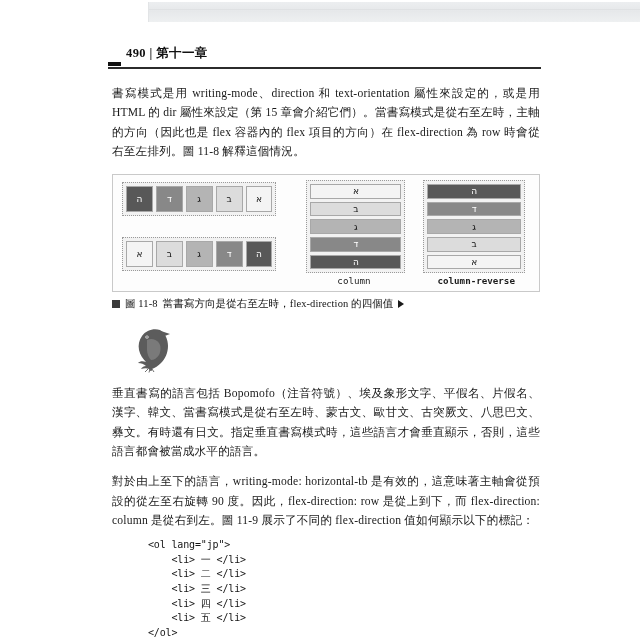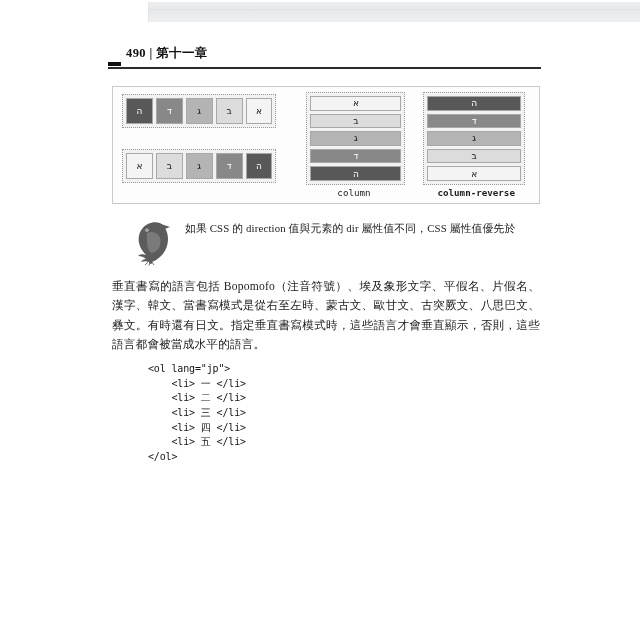--- a/index.html
+++ b/index.html
@@ -193,20 +193,23 @@
     <div class="runhead">
       <span class="runhead-dash"></span>
       <span class="runhead-text">
         <span>490</span>
         <span>|</span>
         <span>第十一章</span>
       </span>
       <span class="runhead-rule"></span>
     </div>
 
+    <div class="para-block">
+      <p class="body">書寫模式是用 writing-mode、direction 和 text-orientation 屬性來設定的，或是用 HTML 的 dir 屬性來設定（第 15 章會介紹它們）。當書寫模式是從右至左時，主軸的方向（因此也是 flex 容器內的 flex 項目的方向）在 flex-direction 為 row 時會從右至左排列。圖 11-8 解釋這個情況。</p>
+    </div>
 
     <div class="figure">
       <div class="fig-panels">
 
         <div class="panel panel-left">
           <div class="dotbox rowbox" id="box-row" style="left:9px;top:7px;right:24px;">
               <div class="item-h dark" style="background: rgb(88, 88, 88);">
                 <span>ה</span>
               </div>
               <div class="item-h dark" style="background: rgb(136, 136, 136);">
@@ -280,20 +283,26 @@
               <div class="item-v" style="background: rgb(244, 244, 244);">
                 <span>א</span>
               </div>
             </div>
           <div class="caption-sm" id="cap-colrev" style="position:absolute;left:2px;right:4px;top:100px;font-weight:bold;">column-reverse</div>
         </div>
 
       </div>
     </div>
 
+    <div class="fig-caption">
+      <span class="cap-sq"></span>
+      <span>圖 11-8</span>
+      <span>當書寫方向是從右至左時，flex-direction 的四個值</span>
+      <span class="cap-tri"></span>
+    </div>
 
     <div class="note">
       <span class="crow">
         <svg viewBox="0 0 42 48" width="42" height="48" aria-hidden="true">
           <g fill="#5c5c5c">
             <path d="M30 5 C24 3 16 5 12 11 C9 15 8 20 9 25 C10 30 13 34 16 37
                      C13 36 10 36 8 38 C11 38 14 39 16 41
                      C14 41 12 42 11 44 C14 43 17 43 19 44
                      C19 45 20 46 21 46 C22 46 22 45 22 44
                      C25 43 28 41 31 38 C35 34 38 28 38 21
@@ -307,28 +316,30 @@
           <circle cx="17" cy="12" r="1.6" fill="#ffffff"></circle>
           <circle cx="17" cy="12" r="0.8" fill="#2b2b2b"></circle>
           <g stroke="#6e6e6e" stroke-width="1" fill="none">
             <path d="M18 44 L15 47"></path>
             <path d="M20 44 L19 47.5"></path>
             <path d="M22 44 L24 47"></path>
           </g>
         </svg>
       </span>
       <div class="note-text">
-        <div>如果 CSS 的 direction 值與元素的 dir 屬性值不同，CSS 屬性值優先於</div>
       </div>
     </div>
 
     <div class="para-block">
       <p class="body">垂直書寫的語言包括 Bopomofo（注音符號）、埃及象形文字、平假名、片假名、漢字、韓文、當書寫模式是從右至左時、蒙古文、歐甘文、古突厥文、八思巴文、彝文。有時還有日文。指定垂直書寫模式時，這些語言才會垂直顯示，否則，這些語言都會被當成水平的語言。</p>
     </div>
 
+    <div class="para-block">
+      <p class="body">對於由上至下的語言，writing-mode: horizontal-tb 是有效的，這意味著主軸會從預設的從左至右旋轉 90 度。因此，flex-direction: row 是從上到下，而 flex-direction: column 是從右到左。圖 11-9 展示了不同的 flex-direction 值如何顯示以下的標記：</p>
+    </div>
 
     <pre class="code">&lt;ol lang="jp"&gt;
     &lt;li&gt; 一 &lt;/li&gt;
     &lt;li&gt; 二 &lt;/li&gt;
     &lt;li&gt; 三 &lt;/li&gt;
     &lt;li&gt; 四 &lt;/li&gt;
     &lt;li&gt; 五 &lt;/li&gt;
 &lt;/ol&gt;</pre>
 
   </div>

